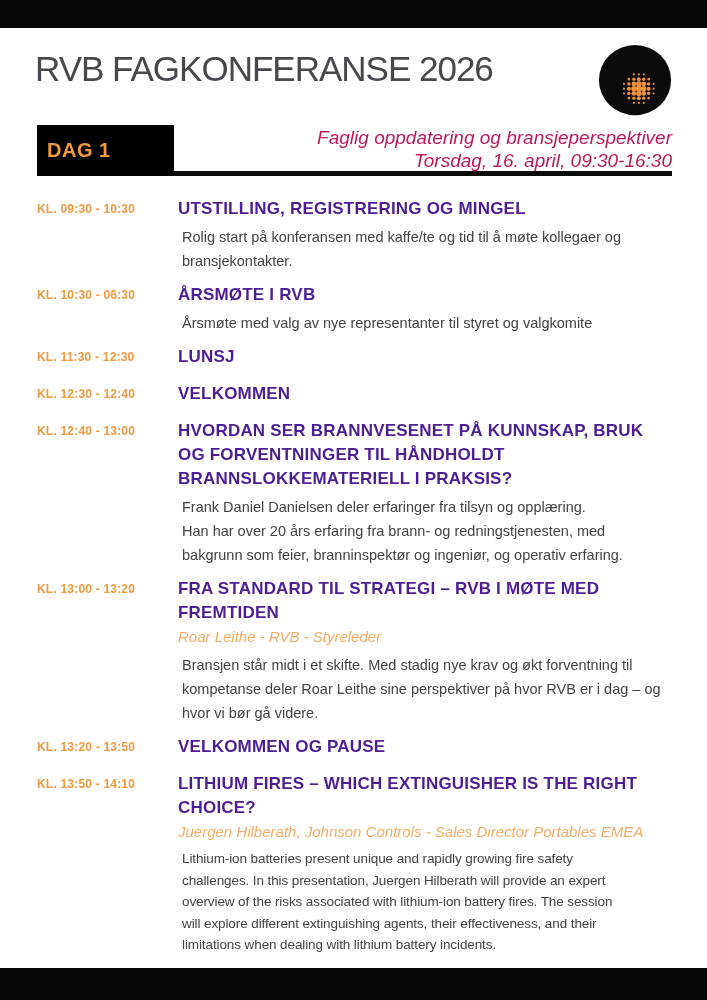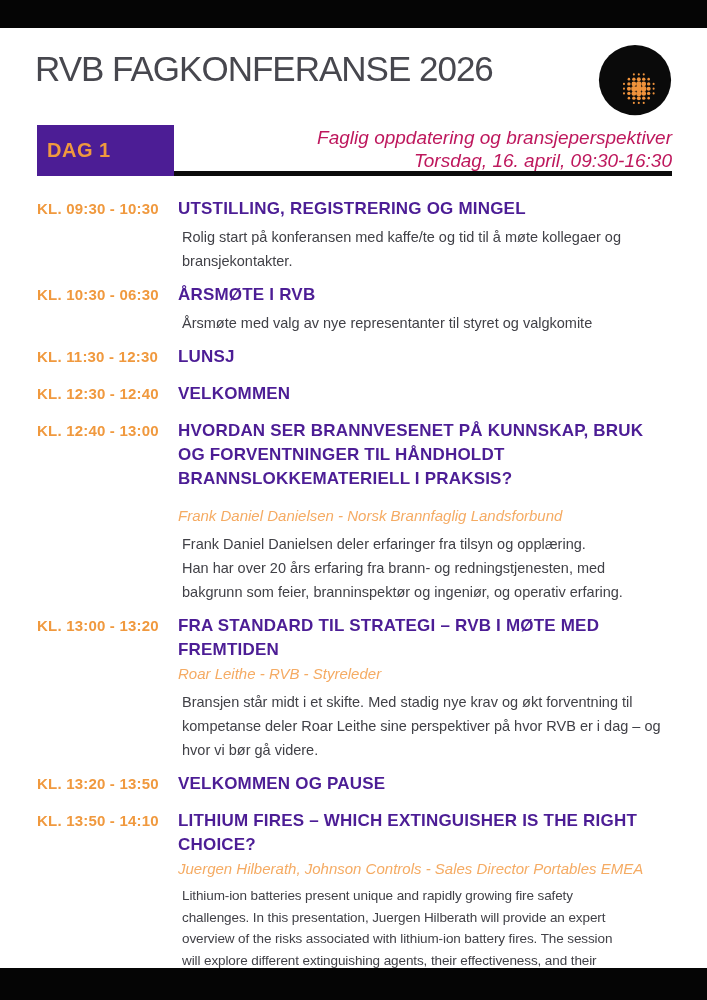--- a/index.html
+++ b/index.html
@@ -17,35 +17,35 @@
   .page-title{
     margin:47px 0 0 35px;
     font-size:35px;font-weight:normal;letter-spacing:-1px;
     line-height:44px;color:#47474E;
   }
 
   .logo{position:absolute;left:597px;top:44px;width:76px;height:76px;}
 
   .dayrow{position:relative;margin:34px 35px 0 37px;height:51px;}
   .daybox{
-    position:absolute;left:0;top:0;width:137px;height:51px;background:#4c1d95;
+    position:absolute;left:0;top:0;width:137px;height:51px;background:#000000;
     display:flex;align-items:center;padding-left:10px;box-sizing:border-box;
   }
   .daybox span{font-size:20px;font-weight:bold;color:#F0993E;letter-spacing:0.5px;}
   .dayline{position:absolute;left:137px;right:0;bottom:0;height:5px;background:#0B0B0B;}
   .subtitle{
     position:absolute;right:0;top:1px;text-align:right;
     font-style:italic;font-size:19px;line-height:23px;color:#be185d;
   }
 
   .schedule{margin:21px 29px 0 37px;}
   .item{display:grid;grid-template-columns:141px 1fr;margin-bottom:6px;}
   .item.solo{margin-bottom:13px;}
   .time{
-    font-size:15px;font-weight:bold;line-height:24px;
+    font-size:12px;font-weight:bold;line-height:24px;
     color:#F0993E;letter-spacing:0.2px;
   }
   .stitle{
     margin:0;font-size:17px;font-weight:bold;line-height:24px;
     color:#4c1d95;letter-spacing:0.2px;white-space:pre-line;
   }
   .speaker{
     font-style:italic;font-size:15px;line-height:20px;
     color:#F5AB63;margin:2px 0 6px 0;
   }
@@ -153,21 +153,20 @@
         <h2 class="stitle">VELKOMMEN</h2>
       </div>
     </section>
 
     <section class="item">
       <div class="time">KL. 12:40 - 13:00</div>
       <div class="content">
         <h2 class="stitle">HVORDAN SER BRANNVESENET PÅ KUNNSKAP, BRUK
 OG FORVENTNINGER TIL HÅNDHOLDT
 BRANNSLOKKEMATERIELL I PRAKSIS?</h2>
-        <div class="speaker spaced">Frank Daniel Danielsen - Norsk Brannfaglig Landsforbund</div>
         <p class="desc">Frank Daniel Danielsen deler erfaringer fra tilsyn og opplæring.
 Han har over 20 års erfaring fra brann- og redningstjenesten, med
 bakgrunn som feier, branninspektør og ingeniør, og operativ erfaring.</p>
       </div>
     </section>
 
     <section class="item">
       <div class="time">KL. 13:00 - 13:20</div>
       <div class="content">
         <h2 class="stitle">FRA STANDARD TIL STRATEGI – RVB I MØTE MED

